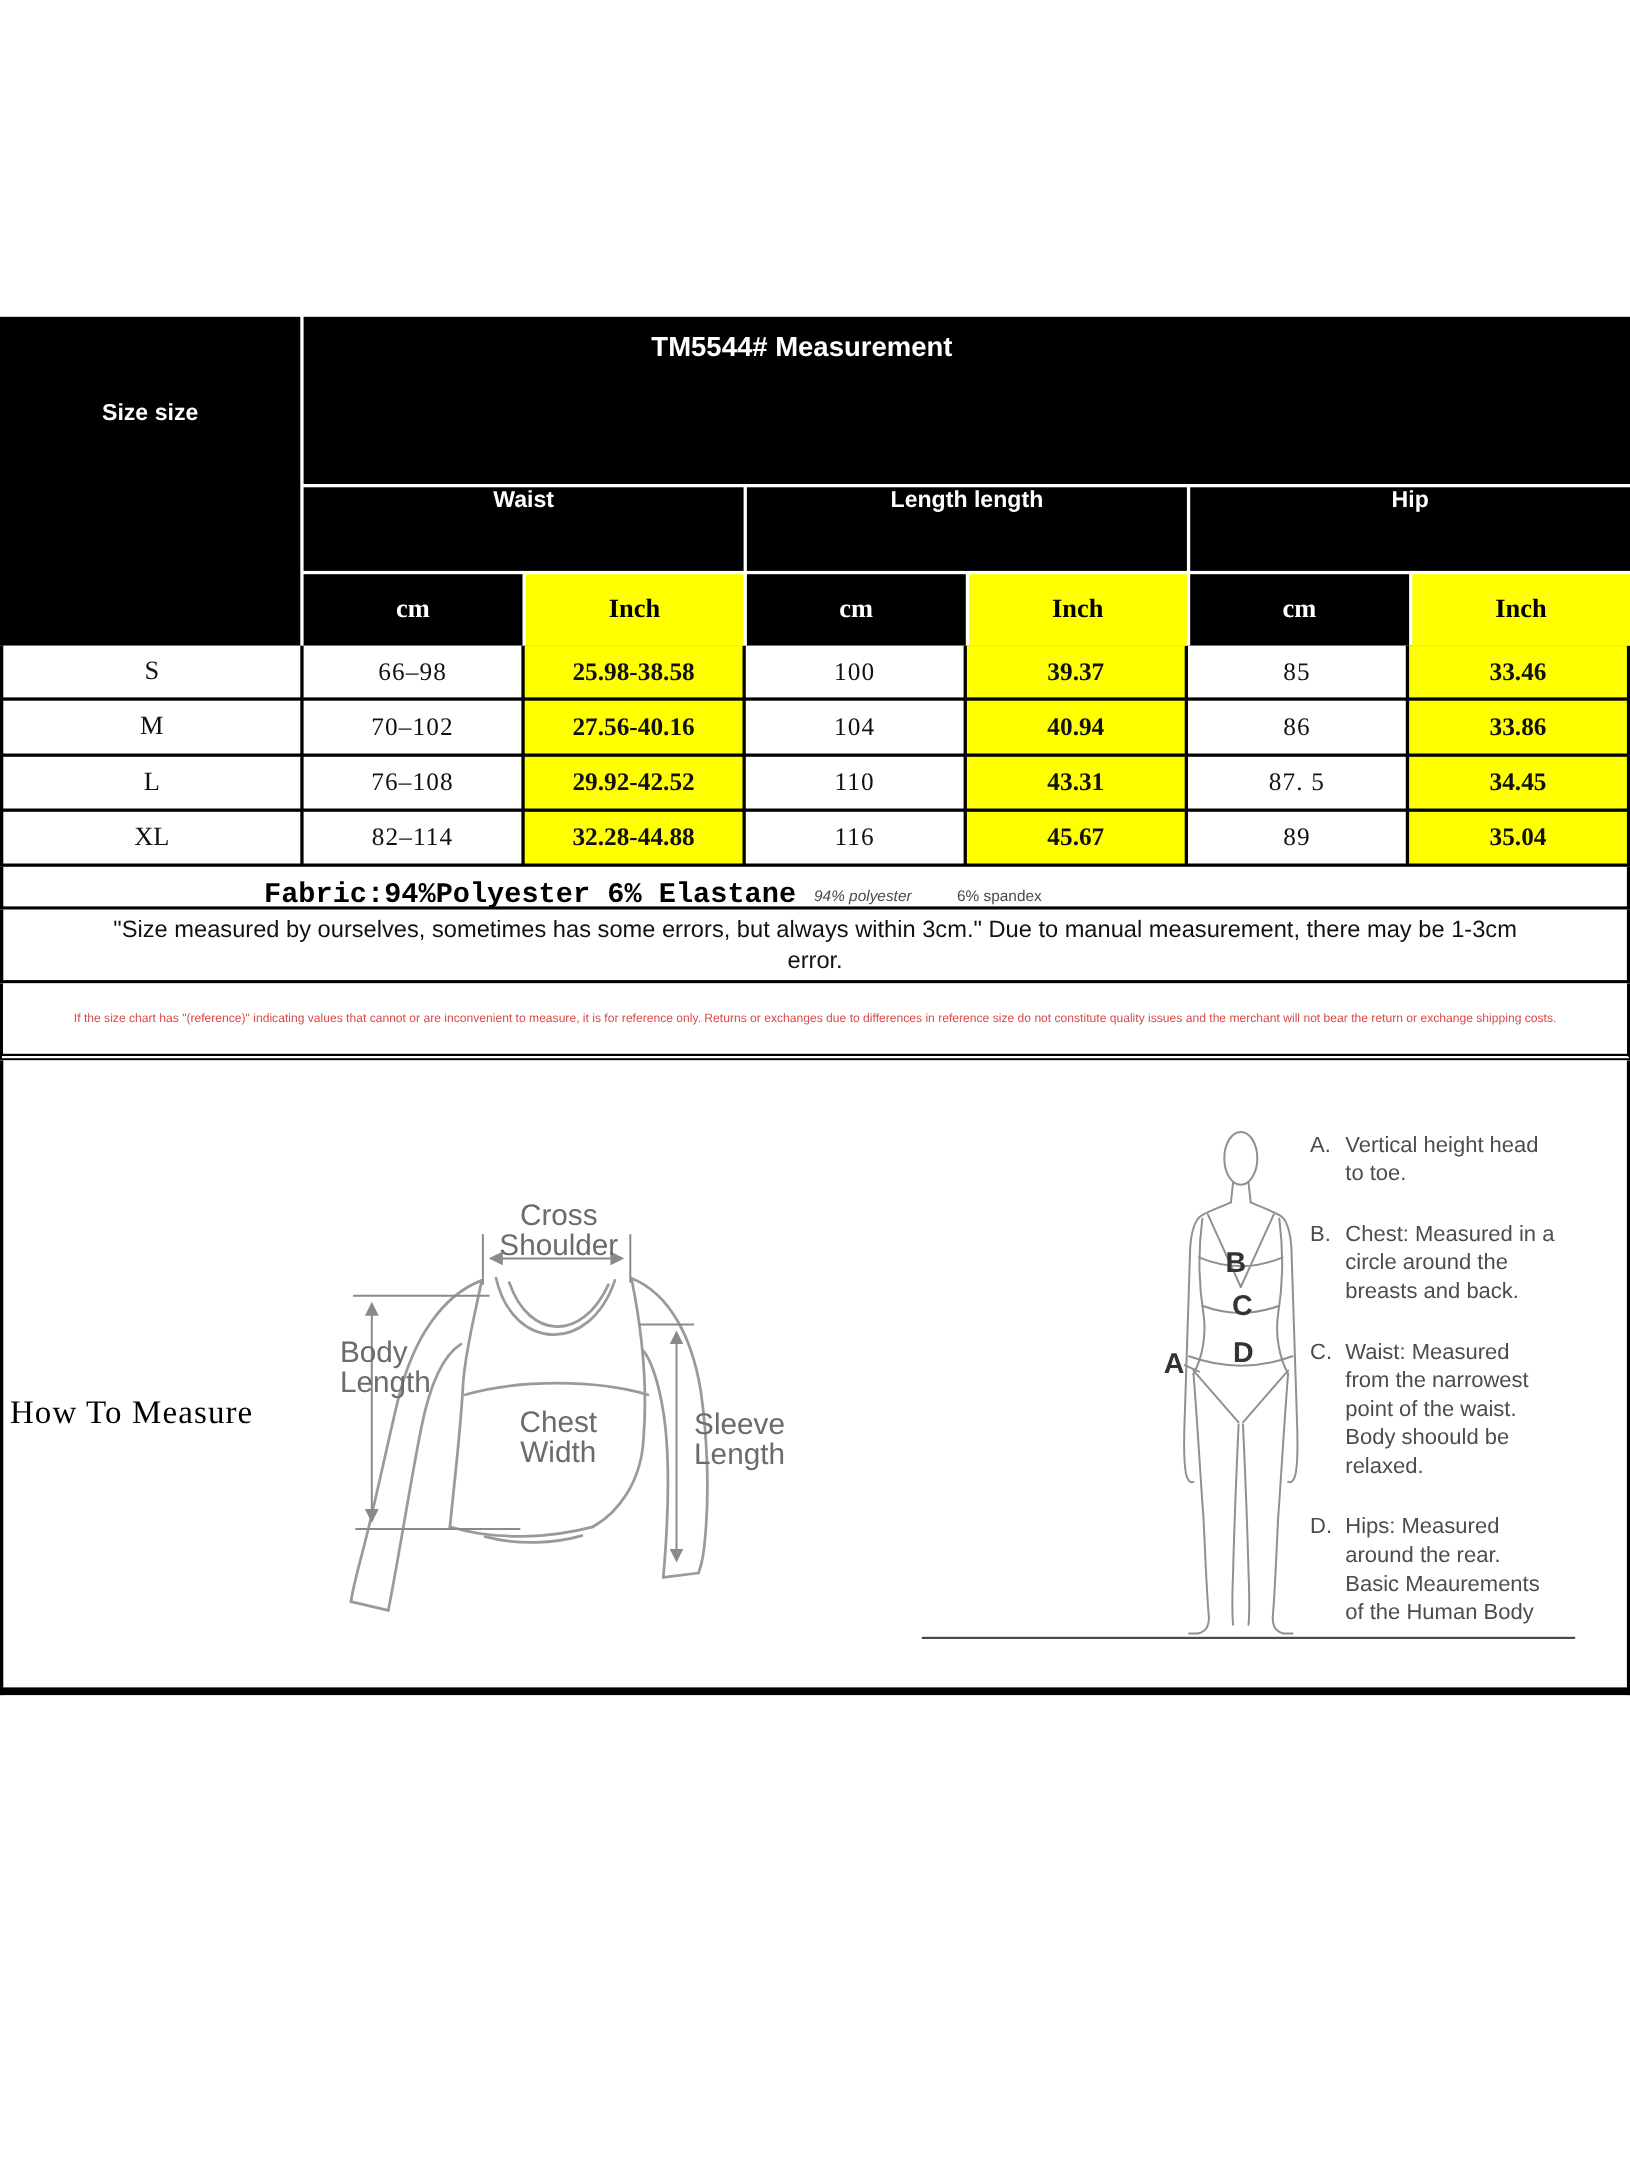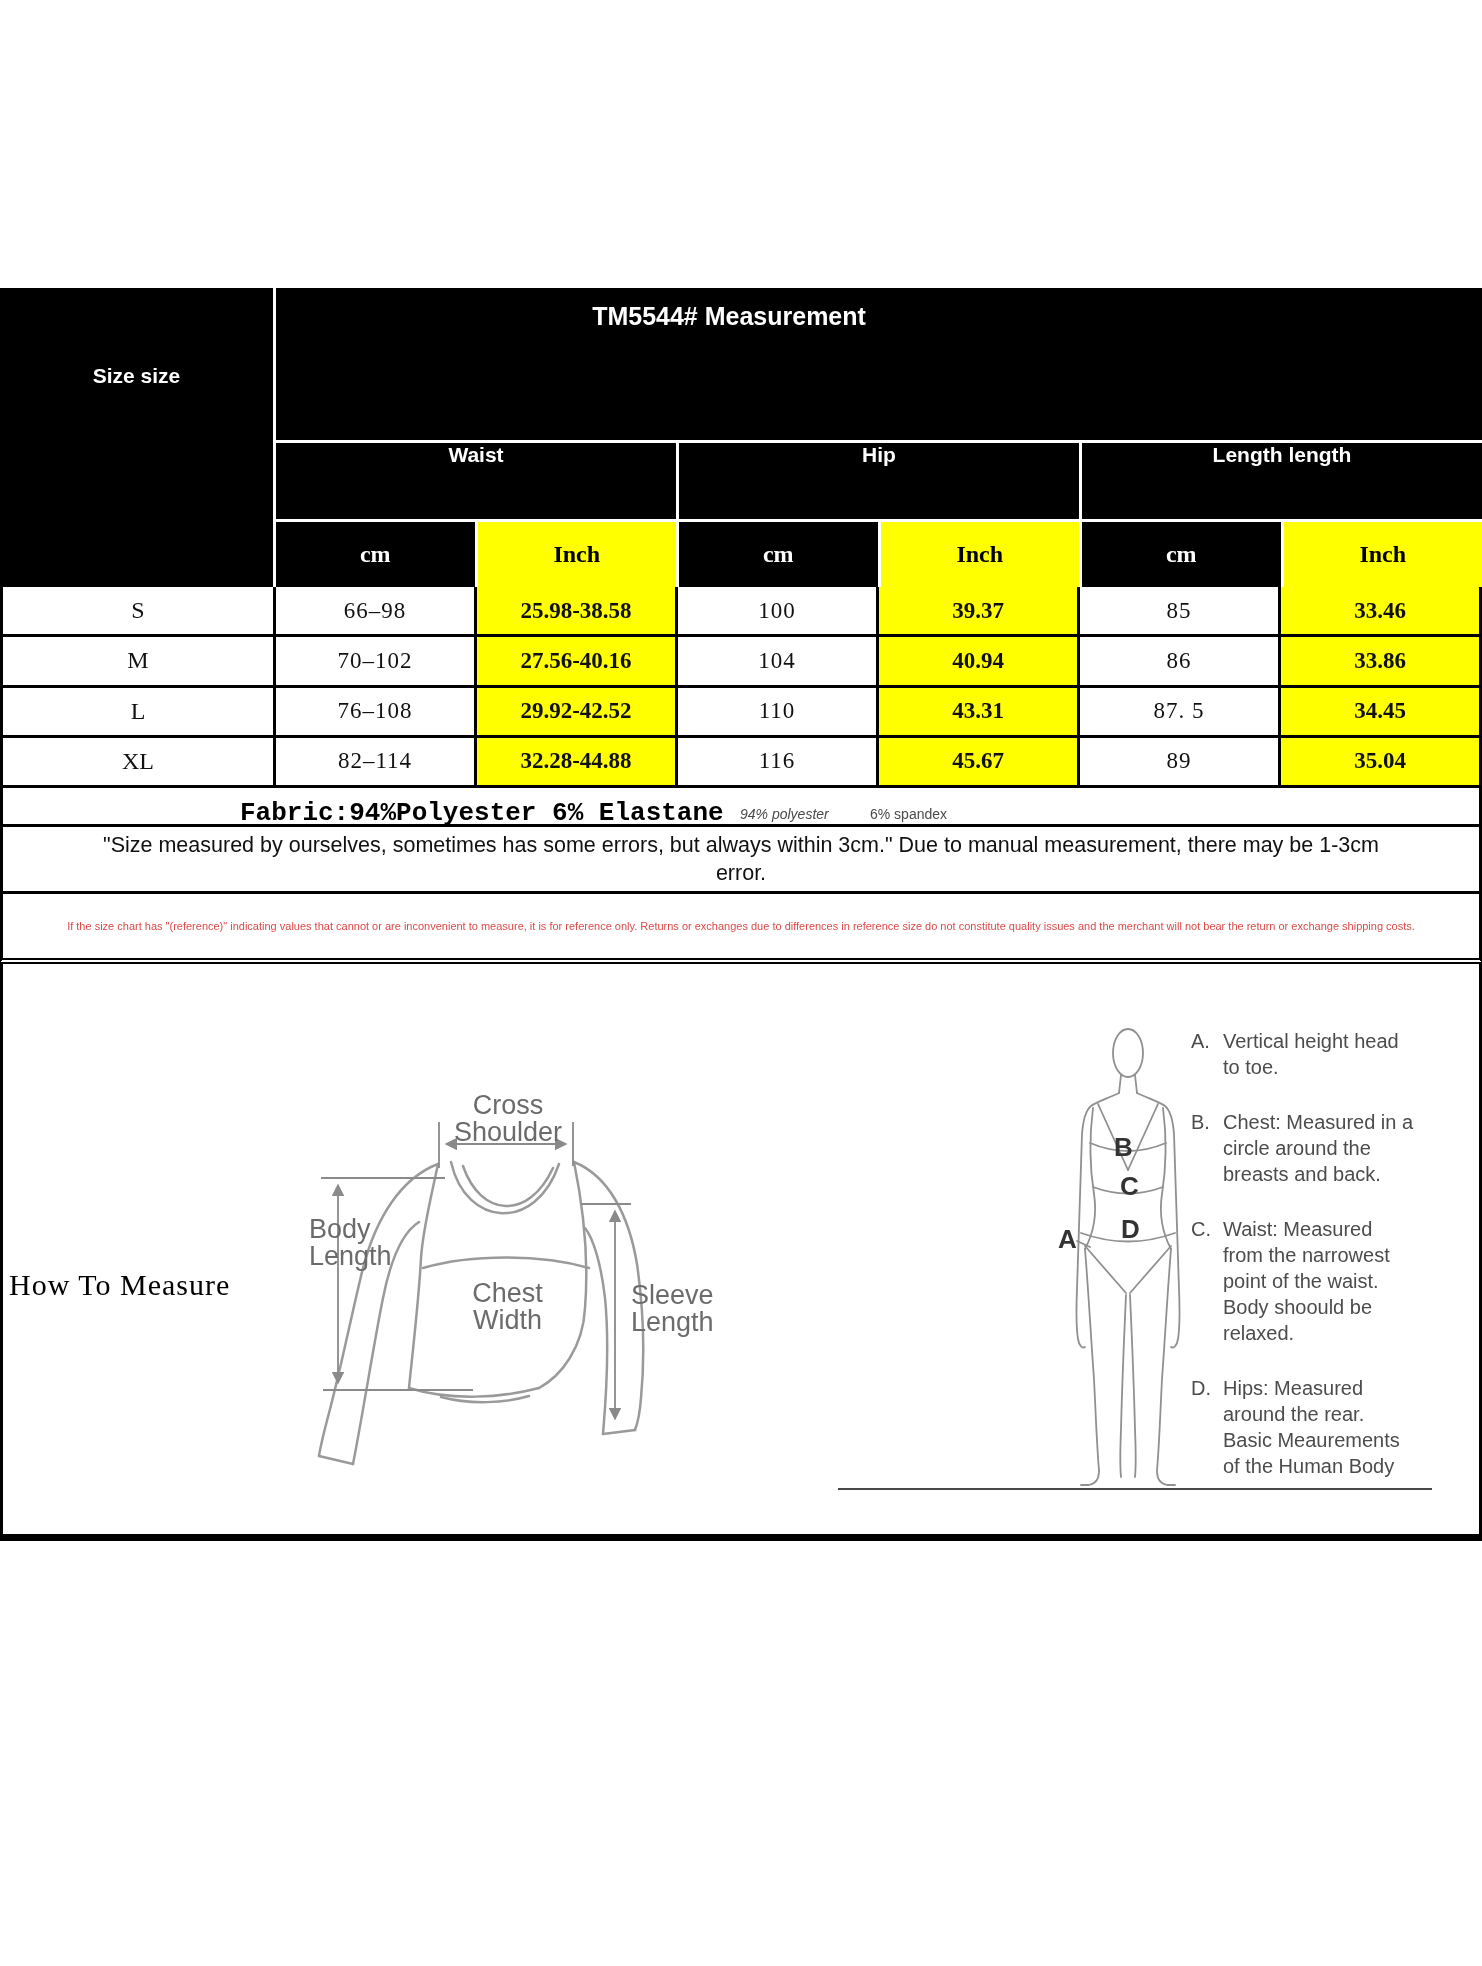--- a/index.html
+++ b/index.html
@@ -61,24 +61,24 @@
     <div class="cell-sizehead">
       <span>Size size</span>
     </div>
     <div class="cell-title">
       <span>TM5544# Measurement</span>
     </div>
     <div class="cell-group">
       <span>Waist</span>
     </div>
     <div class="cell-group">
+      <span>Length length</span>
+    </div>
+    <div class="cell-group">
       <span>Hip</span>
-    </div>
-    <div class="cell-group">
-      <span>Length length</span>
     </div>
     <div class="cell-unit">cm</div>
     <div class="cell-unit inch">Inch</div>
     <div class="cell-unit">cm</div>
     <div class="cell-unit inch">Inch</div>
     <div class="cell-unit">cm</div>
     <div class="cell-unit inch">Inch</div>
   </div>
 
   <div class="dg">

